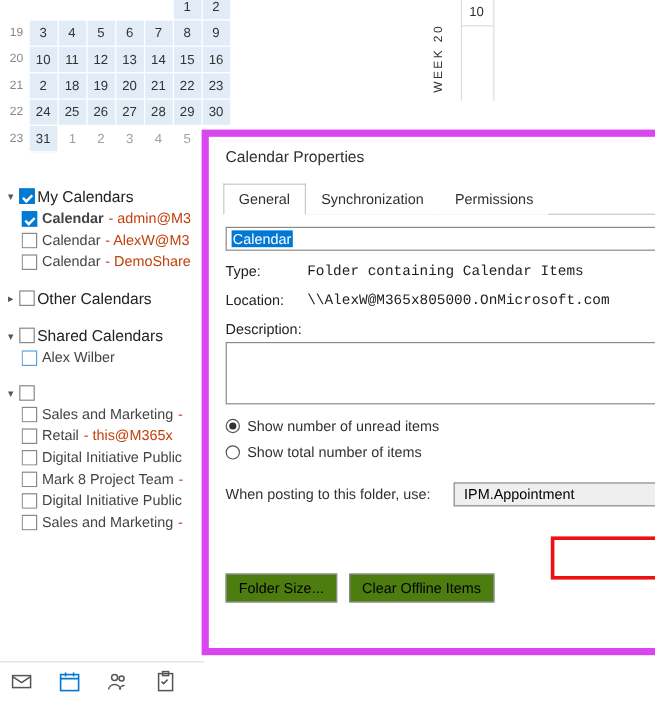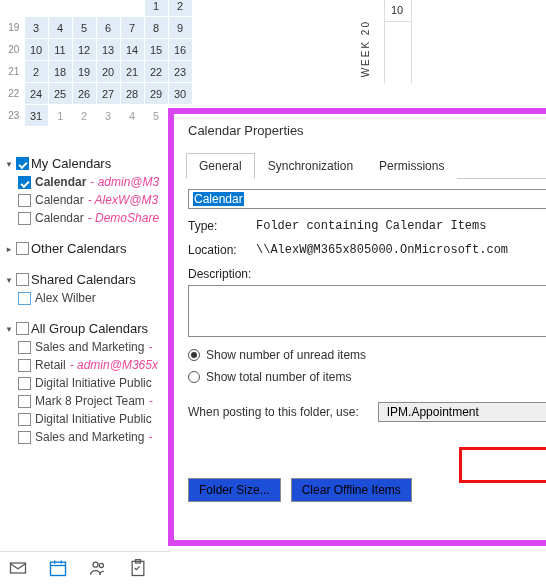--- a/index.html
+++ b/index.html
@@ -11,21 +11,21 @@
   .mini-cal .box { background: #e2ecf6; border: 1px solid #fff; }
   .mini-cal .faded { color: #a0a0a0; background: transparent; }
 
   .side-cal-right { position: absolute; left: 384px; width: 28px; top: 0; border-left: 1px solid #ddd; border-right: 1px solid #ddd; height: 84px; }
   .side-cal-right .cell10 { height: 22px; border-bottom: 1px solid #ddd; font-size: 11px; padding-left: 6px; line-height: 20px; }
   .week-label { position: absolute; left: 360px; top: 20px; font-size: 10px; color: #333; writing-mode: vertical-rl; transform: rotate(180deg); letter-spacing: 2px; }
 
   .tree { position: absolute; left: 4px; top: 148px; width: 160px; }
   .tree-group { font-size: 13px; color: #222; margin-top: 8px; margin-bottom: 4px; display: flex; align-items: center; gap: 2px; }
   .tree-item { font-size: 12px; color: #444; margin: 4px 0 4px 14px; display: flex; align-items: center; gap: 4px; white-space: nowrap; overflow: hidden; }
-  .tree-item .sub { color: #ec4899; font-style: italic; }
+  .tree-item .sub { color: #c2410c; }
   .chk { width: 13px; height: 13px; border: 1px solid #888; display: inline-block; flex-shrink: 0; }
   .chk.checked { background: #017bd1; border-color: #017bd1; position: relative; }
   .chk.checked::after { content: ""; position: absolute; left: 2px; top: 4px; width: 6px; height: 3px; border-left: 2px solid #fff; border-bottom: 2px solid #fff; transform: rotate(-45deg); }
   .chk.blue-border { border-color: #5aa2e0; }
   .expander { width: 10px; color: #555; font-size: 9px; display: inline-block; text-align: center; }
   .bold { font-weight: 600; }
 
   .bottom-icons { position: absolute; left: 0; bottom: 0; width: 170px; height: 36px; border-top: 1px solid #ddd; display: flex; align-items: center; gap: 20px; padding-left: 8px; }
   .bottom-icons svg { width: 20px; height: 20px; }
 
@@ -41,21 +41,21 @@
   .row { display: flex; margin-top: 10px; font-size: 12px; }
   .row .lbl { width: 68px; color: #222; }
   .row .val { color: #222; font-family: Liberation Mono, monospace; }
   .desc-box { width: 100%; height: 52px; border: 1px solid #8a8a8a; margin-top: 4px; resize: none; font-size: 12px; padding: 2px 4px; }
   .radio-row { display: flex; align-items: center; gap: 6px; margin-top: 8px; font-size: 12px; }
   .radio { width: 12px; height: 12px; border: 1px solid #555; border-radius: 50%; display: inline-flex; align-items: center; justify-content: center; }
   .radio.sel::after { content: ""; width: 6px; height: 6px; background: #333; border-radius: 50%; }
   .posting-row { display: flex; align-items: center; gap: 19px; margin-top: 18px; font-size: 12px; }
   .posting-row select { flex: 1; border: 1px solid #8a8a8a; height: 20px; font-size: 12px; padding-left: 4px; }
   .btn-row { display: flex; gap: 10px; margin-top: 56px; }
-  .btn { border: 1px solid #8a8a8a; background: #1d4ed8; padding: 4px 10px; font-size: 12px; cursor: pointer; }
+  .btn { border: 1px solid #8a8a8a; background: #4d7c0f; padding: 4px 10px; font-size: 12px; cursor: pointer; }
   .highlight-box { position: absolute; border: 3px solid #e11; pointer-events: none; }
 </style>
 </head>
 <body>
 
 <table class="mini-cal">
   <tbody id="mini-cal-body">
       <tr>
         <td class="wk"></td>
         <td class=""></td>
@@ -162,32 +162,31 @@
   <div id="shared-cal-items">
       <div class="tree-item">
         <span class="chk blue-border"></span>
         <span>Alex Wilber</span>
       </div>
     </div>
 
   <div class="tree-group" style="margin-top:16px">
     <span class="expander">▾</span>
     <span class="chk"></span>
-    <span>All Group Calendars</span>
   </div>
   <div id="group-cal-items">
       <div class="tree-item">
         <span class="chk"></span>
         <span>Sales and Marketing</span>
         <span class="sub"> - </span>
       </div>
       <div class="tree-item">
         <span class="chk"></span>
         <span>Retail</span>
-        <span class="sub"> - admin@M365x</span>
+        <span class="sub"> - this@M365x</span>
       </div>
       <div class="tree-item">
         <span class="chk"></span>
         <span>Digital Initiative Public</span>
       </div>
       <div class="tree-item">
         <span class="chk"></span>
         <span>Mark 8 Project Team</span>
         <span class="sub"> - </span>
       </div>

